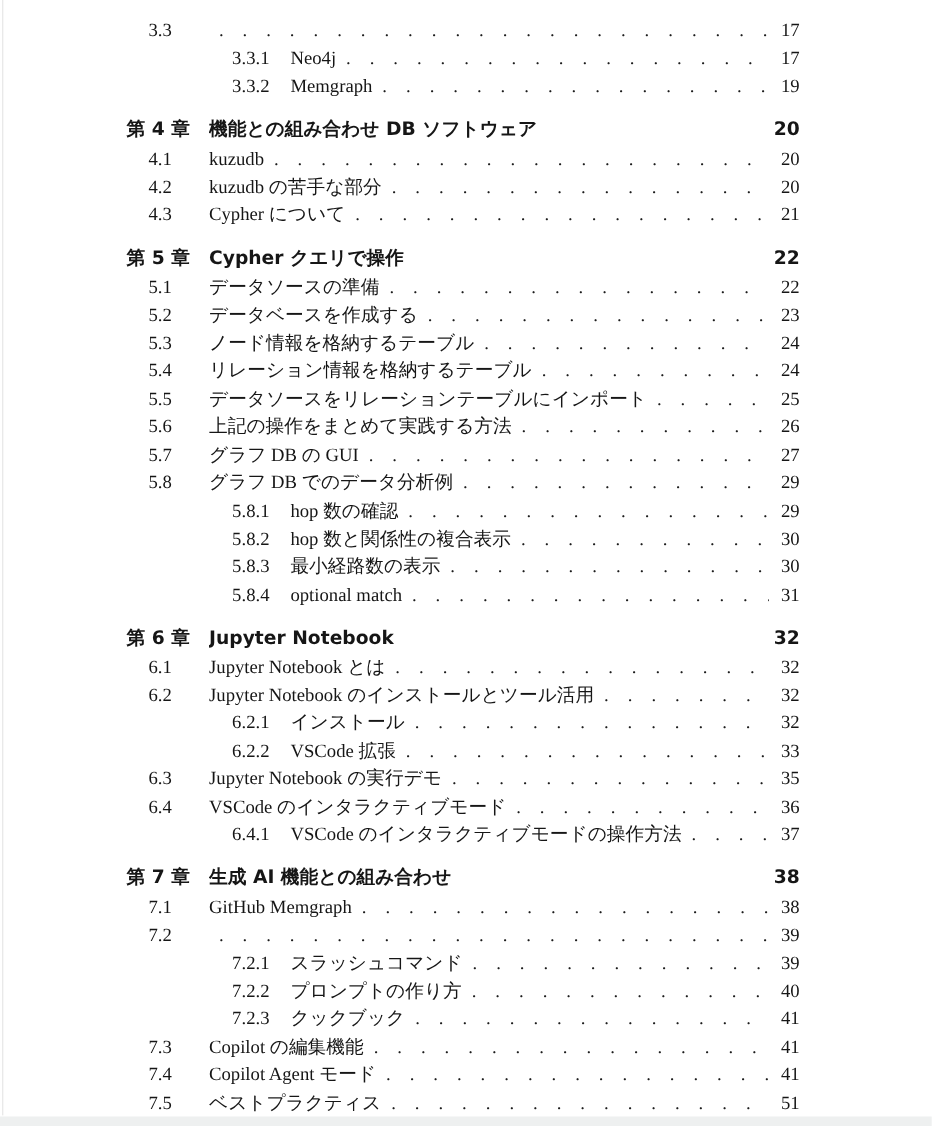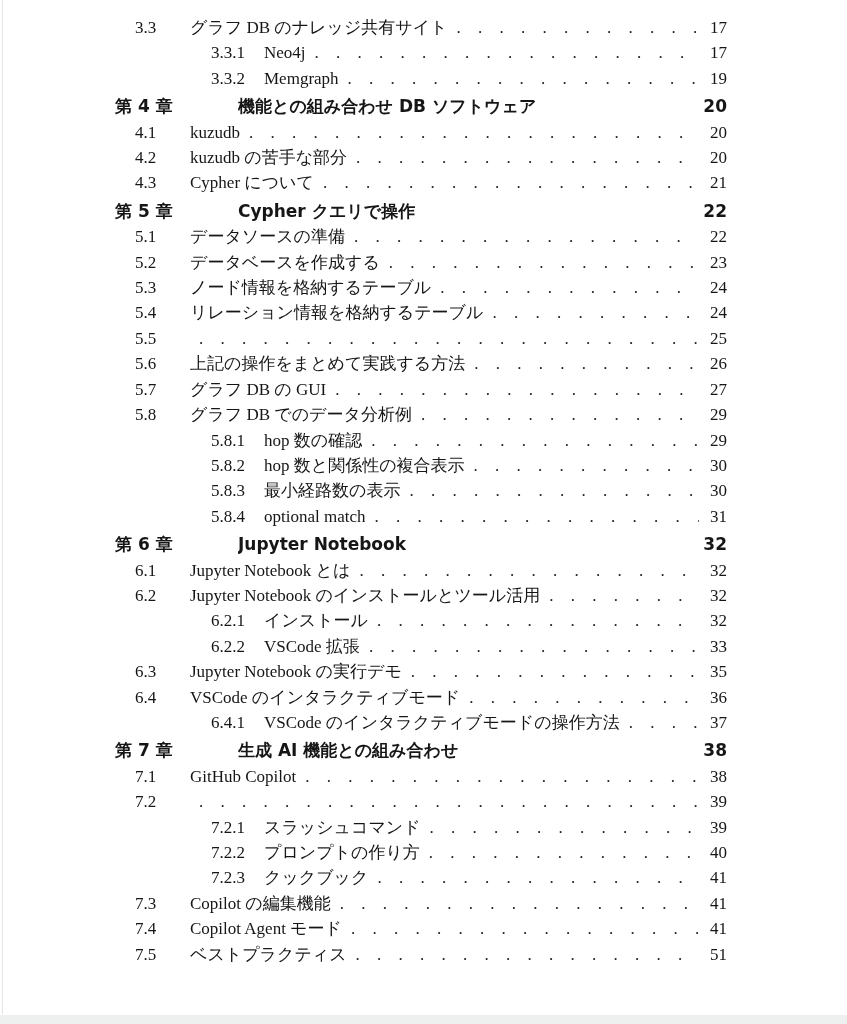--- a/index.html
+++ b/index.html
@@ -67,22 +67,21 @@
   .row .page {
     flex: 0 0 auto;
     min-width: 24px;
     text-align: right;
   }
   
   .row.chapter {
     font-family: "DejaVu Sans", "Liberation Sans", sans-serif;
     font-weight: bold;
     font-size: 17px;
-    margin-top: 3px;
-    gap: 48px;
+    margin-top: 15px;
   }
   .row.chapter .num {
     width: 75px;
   }
   
   .row.section .num {
     margin-left: 20px;
     width: 55px;
   }
   
@@ -93,21 +92,20 @@
 </style>
 </head>
 <body>
 
 <div class="page-edge-left"></div>
 
 <div class="toc">
 
 <div class="row section">
       <span class="num">3.3</span>
-      <span class="title">グラフ DB のナレッジ共有サイト</span>
       <span class="leader">. . . . . . . . . . . . . . . . . . . . . . . . . . . . . . . . . . . . . . . . . . . . . . . . . . . . . . . . . . . . </span>
       <span class="page">17</span>
     </div>
     <div class="row subsection">
       <span class="num">3.3.1</span>
       <span class="title">Neo4j</span>
       <span class="leader">. . . . . . . . . . . . . . . . . . . . . . . . . . . . . . . . . . . . . . . . . . . . . . . . . . . . . . . . . . . . </span>
       <span class="page">17</span>
     </div>
     <div class="row subsection">
@@ -165,20 +163,21 @@
       <span class="page">24</span>
     </div>
     <div class="row section">
       <span class="num">5.4</span>
       <span class="title">リレーション情報を格納するテーブル</span>
       <span class="leader">. . . . . . . . . . . . . . . . . . . . . . . . . . . . . . . . . . . . . . . . . . . . . . . . . . . . . . . . . . . . </span>
       <span class="page">24</span>
     </div>
     <div class="row section">
       <span class="num">5.5</span>
+      <span class="title">データソースをリレーションテーブルにインポート</span>
       <span class="leader">. . . . . . . . . . . . . . . . . . . . . . . . . . . . . . . . . . . . . . . . . . . . . . . . . . . . . . . . . . . . </span>
       <span class="page">25</span>
     </div>
     <div class="row section">
       <span class="num">5.6</span>
       <span class="title">上記の操作をまとめて実践する方法</span>
       <span class="leader">. . . . . . . . . . . . . . . . . . . . . . . . . . . . . . . . . . . . . . . . . . . . . . . . . . . . . . . . . . . . </span>
       <span class="page">26</span>
     </div>
     <div class="row section">
@@ -266,21 +265,21 @@
       <span class="page">37</span>
     </div>
     <div class="row chapter">
       <span class="num">第 7 章</span>
       <span class="title">生成 AI 機能との組み合わせ</span>
       <span class="spacer"></span>
       <span class="page">38</span>
     </div>
     <div class="row section">
       <span class="num">7.1</span>
-      <span class="title">GitHub Copilot</span>
+      <span class="title">GitHub Memgraph</span>
       <span class="leader">. . . . . . . . . . . . . . . . . . . . . . . . . . . . . . . . . . . . . . . . . . . . . . . . . . . . . . . . . . . . </span>
       <span class="page">38</span>
     </div>
     <div class="row section">
       <span class="num">7.2</span>
       <span class="leader">. . . . . . . . . . . . . . . . . . . . . . . . . . . . . . . . . . . . . . . . . . . . . . . . . . . . . . . . . . . . </span>
       <span class="page">39</span>
     </div>
     <div class="row subsection">
       <span class="num">7.2.1</span>

